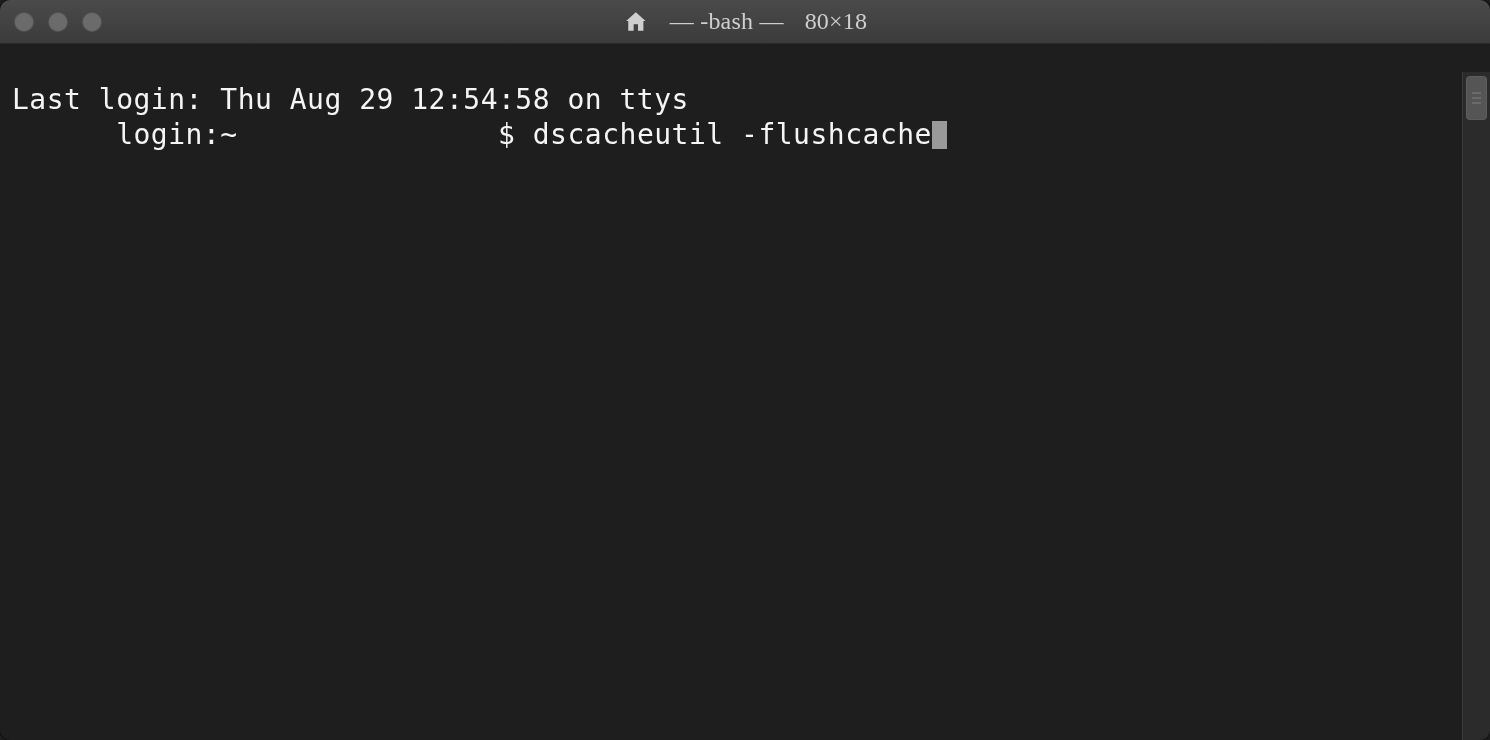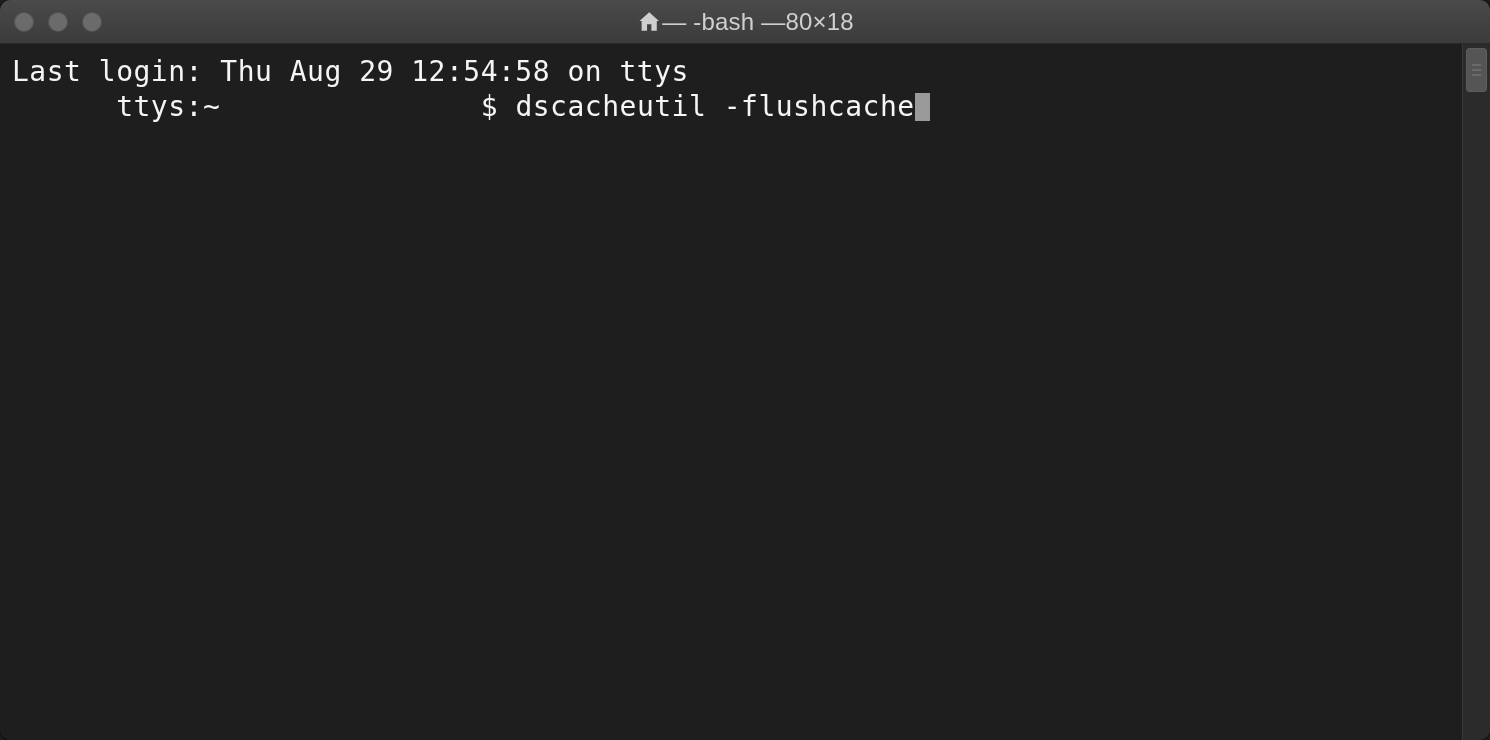--- a/index.html
+++ b/index.html
@@ -43,38 +43,39 @@
       border-radius: 50%;
       background: #6b6b6b;
       border: 0.5px solid rgba(0,0,0,0.2);
     }
     .title-center {
       position: absolute;
       left: 50%;
       transform: translateX(-50%);
       display: flex;
       align-items: center;
-      gap: 0;
+      gap: 21px;
       color: #cfcfcf;
-      font-family: Liberation Sans, sans-serif;
+      font-family: Liberation Serif, serif;
       font-size: 24px;
       font-weight: 400;
       letter-spacing: 0.2px;
     }
     .home-icon svg {
       width: 26px;
       height: 26px;
       fill: #cfcfcf;
       display: block;
     }
     .terminal-body {
       flex: 1;
       background: #1e1e1e;
       position: relative;
       display: flex;
+      margin-top: 28px;
     }
     .terminal-content {
       flex: 1;
       padding: 10px 12px;
       color: #f5f5f5;
       font-size: 28px;
       line-height: 1.25;
       white-space: pre;
       font-family: "Menlo", "Monaco", "Consolas", monospace;
       letter-spacing: 0.5px;
@@ -136,21 +137,21 @@
         <svg viewBox="0 0 24 24">
             <path d="M12 3l9 8h-2v9h-5v-6h-4v6H5v-9H3l9-8z"></path>
           </svg>
       </span>
       <span>— -bash —</span>
       <span>80×18</span>
     </div>
   </div>
 
   <div class="terminal-body">
-    <div class="terminal-content"><span class="line">Last login: Thu Aug 29 12:54:58 on ttys</span><span class="line"><span>      ttys:~               $ </span><span>dscacheutil -flushcache</span><span class="cursor"></span></span></div>
+    <div class="terminal-content"><span class="line">Last login: Thu Aug 29 12:54:58 on ttys</span><span class="line"><span>      login:~               $ </span><span>dscacheutil -flushcache</span><span class="cursor"></span></span></div>
     <div class="scrollbar-track">
       <div class="scrollbar-thumb">
         <div class="scrollbar-lines">
           <span></span>
             <span></span>
             <span></span>
         </div>
       </div>
     </div>
   </div>

